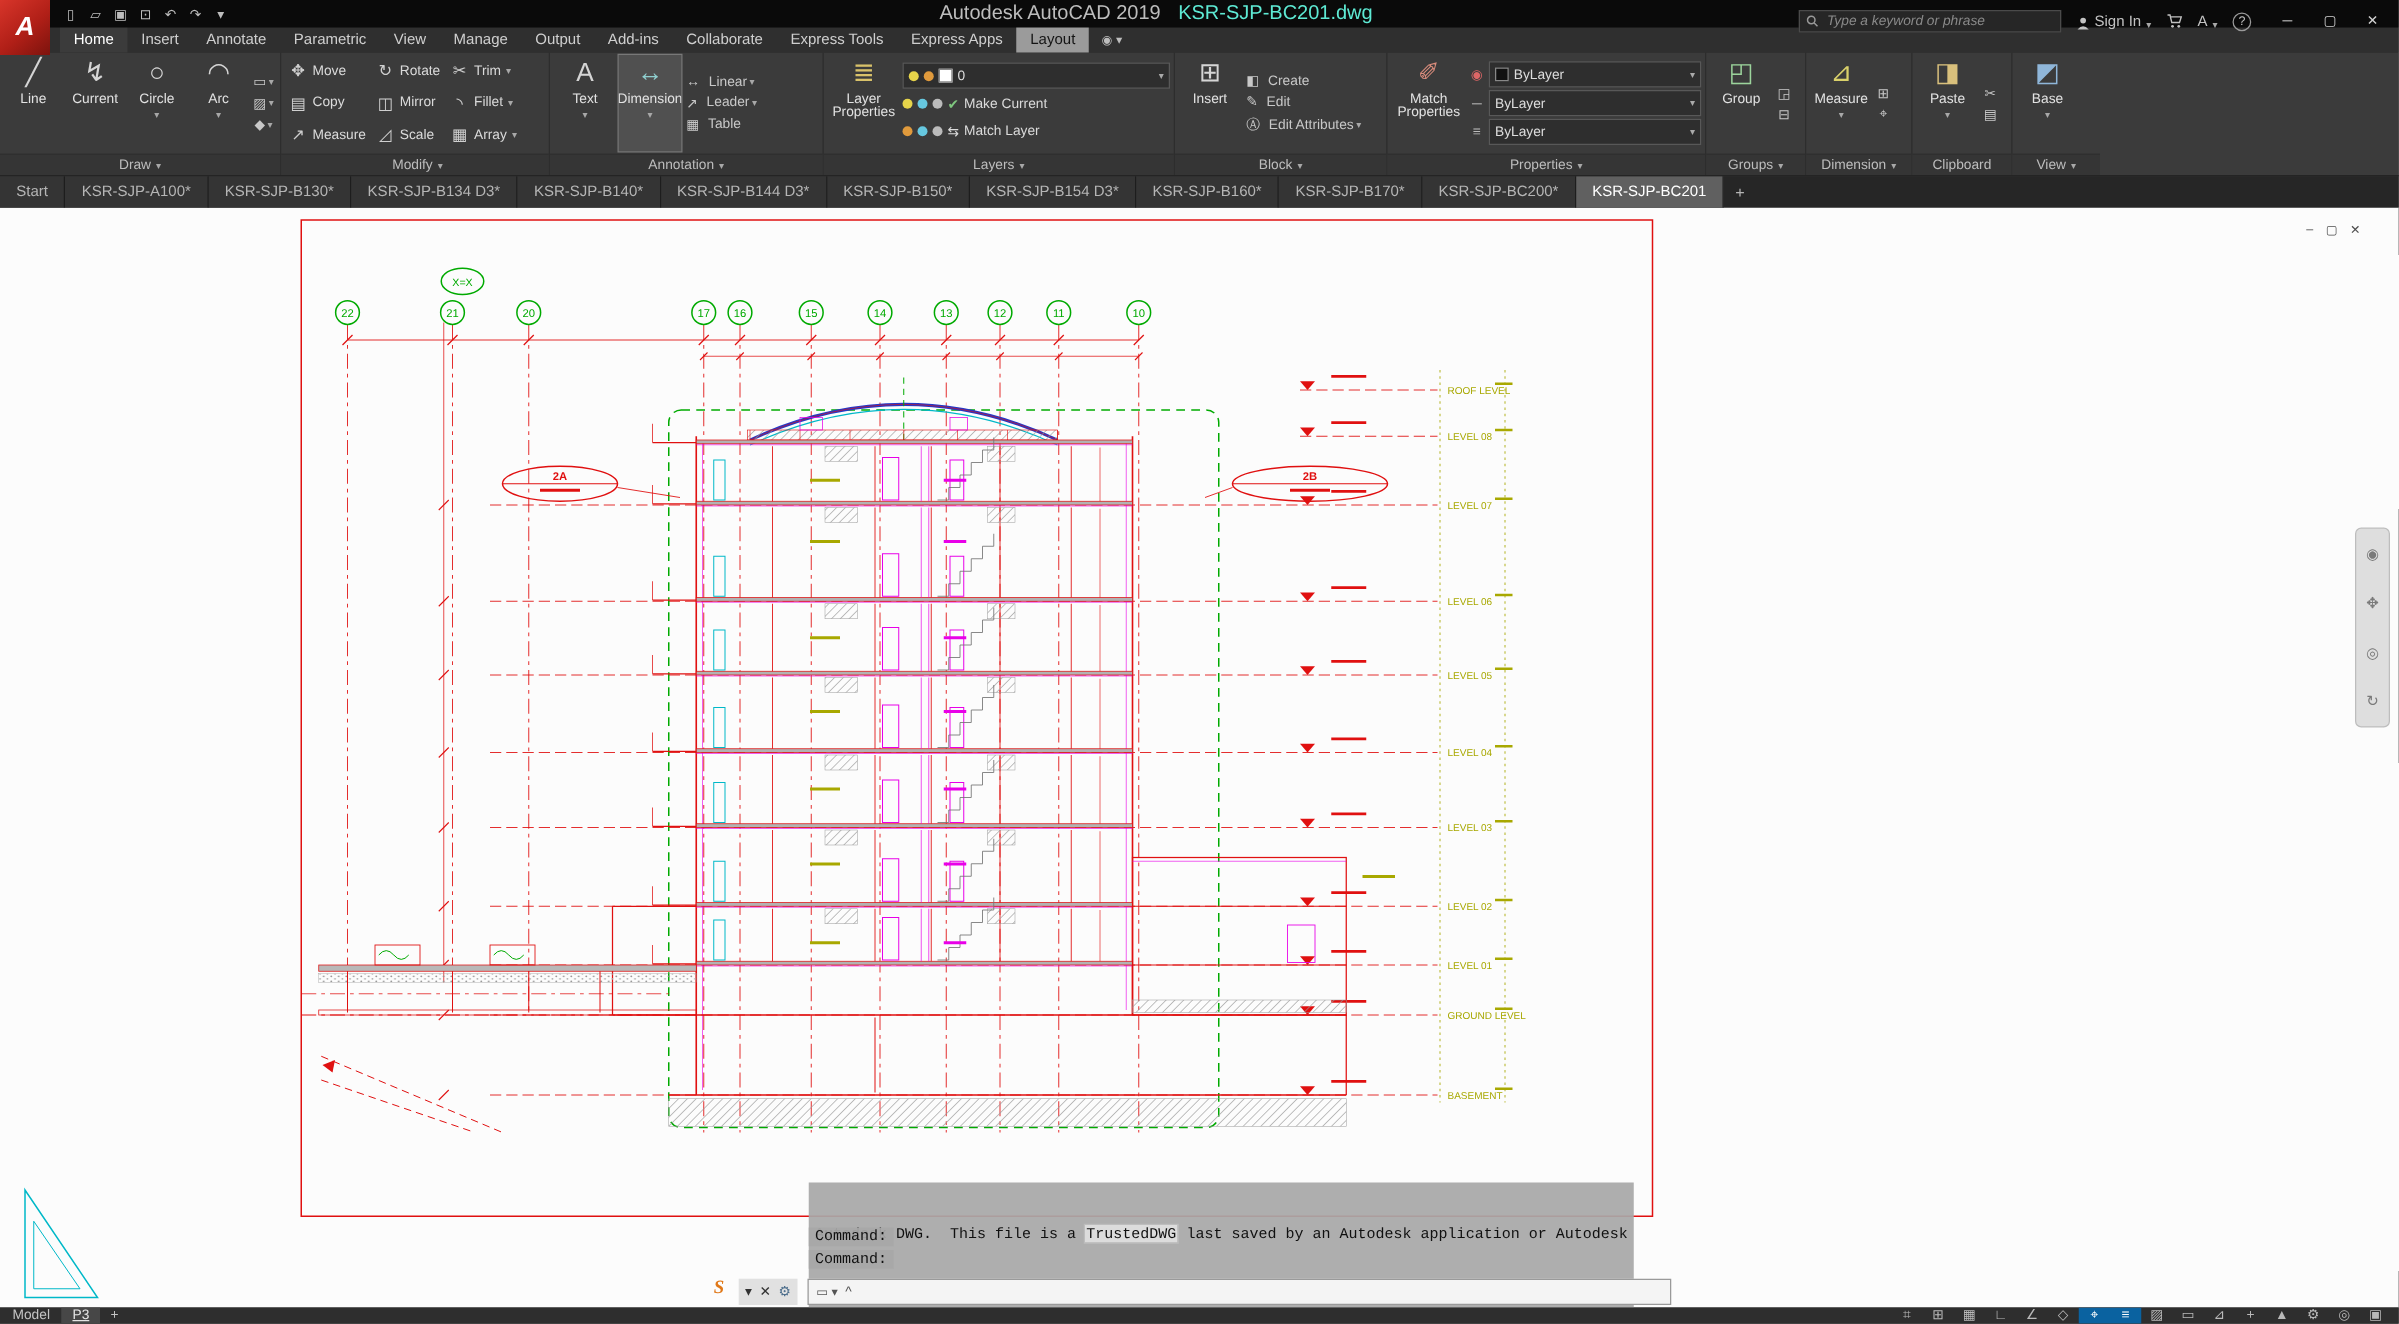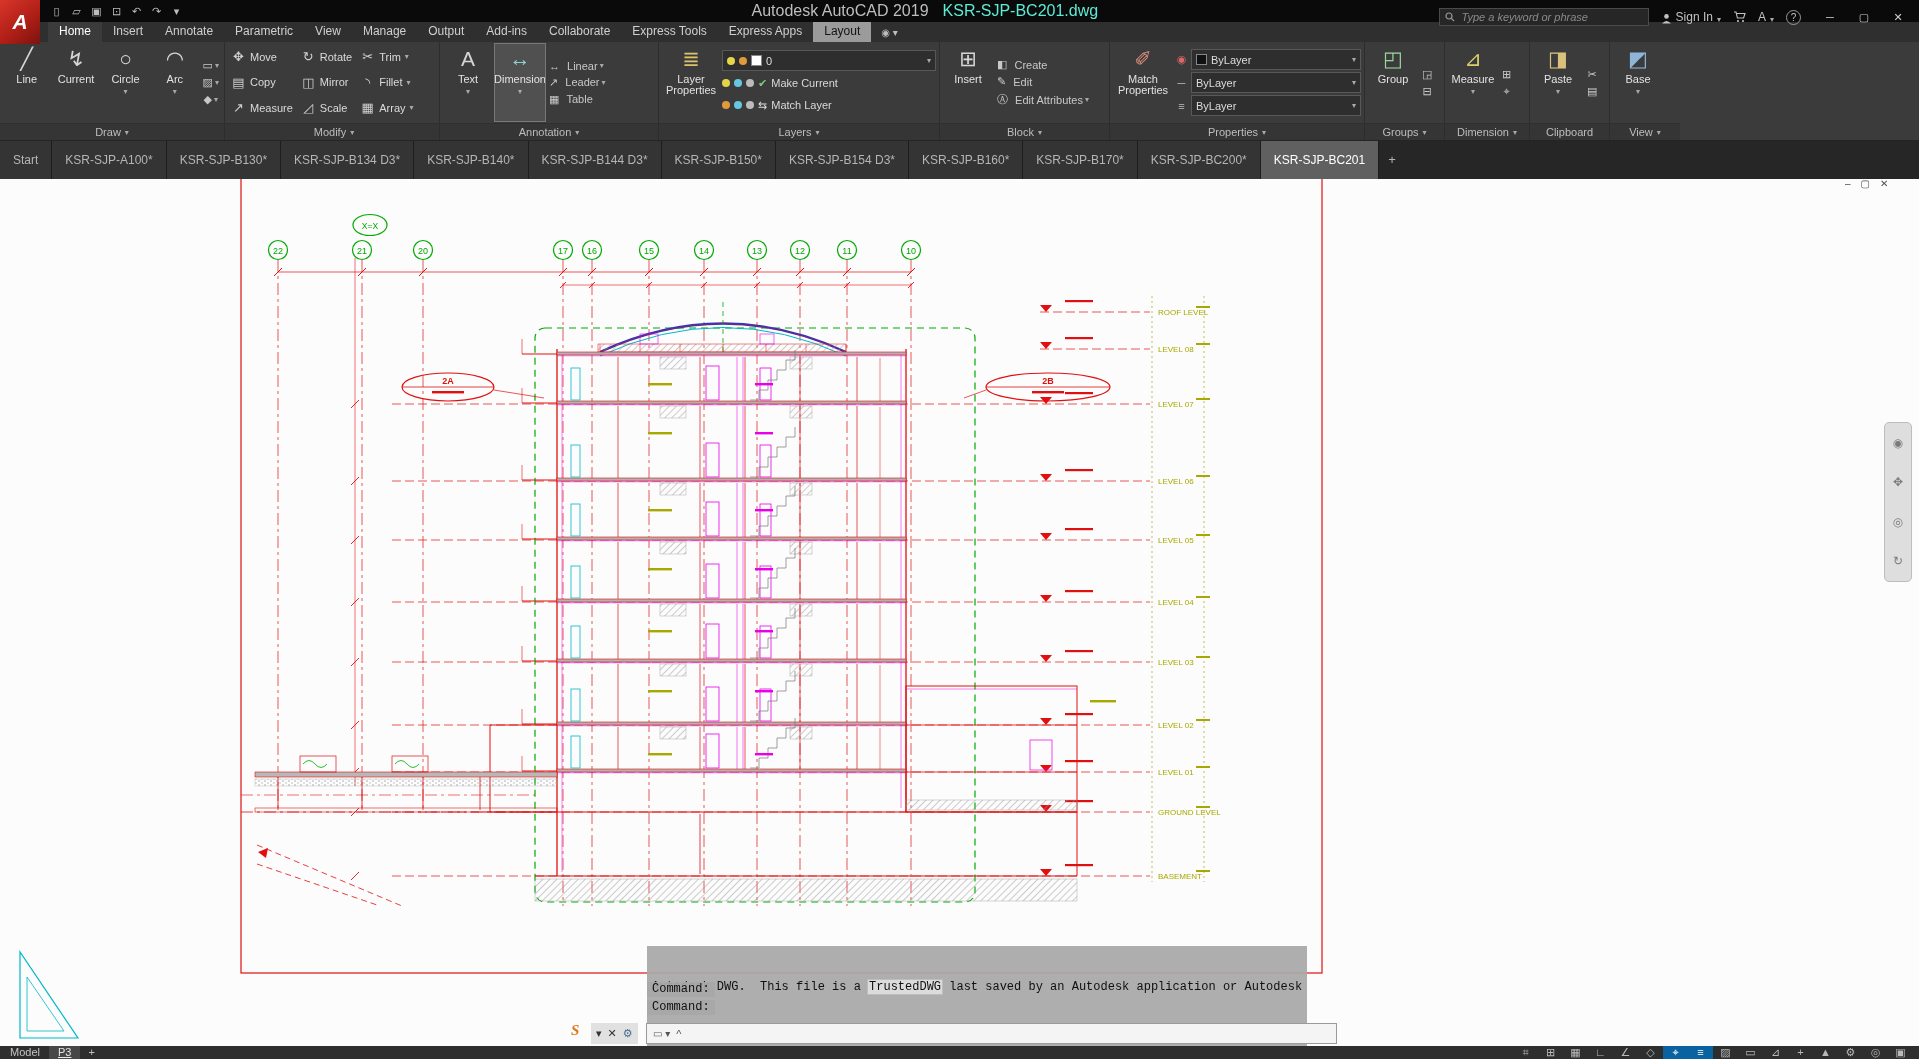--- a/index.html
+++ b/index.html
@@ -52,21 +52,21 @@
   .combo .dd{margin-left:auto;font-size:8px;color:#aaa;}
   .chip{width:9px;height:9px;background:#fff;border:1px solid #888;display:inline-block;}
   .chip.black{background:#111;}
   .dot{width:8px;height:8px;border-radius:50%;display:inline-block;}
   .col{display:flex;flex-direction:column;justify-content:center;gap:2px;}
   .lrow{display:flex;align-items:center;gap:4px;font-size:11px;color:#dadada;height:20px;}
   .prow{display:flex;align-items:center;gap:3px;}
   .prow .pic{width:13px;text-align:center;color:#bdbdbd;font-size:11px;}
 
   
-  .filetabs{position:absolute;left:0;top:140px;width:1919px;height:39px;background:#262626;display:flex;align-items:stretch;z-index:20;}
+  .filetabs{position:absolute;left:0;top:140px;width:1919px;height:26px;background:#262626;display:flex;align-items:stretch;z-index:20;}
   .ftab{display:flex;align-items:center;padding:0 13px;font-size:12px;color:#b5b5b5;background:#343434;border-right:1px solid #1d1d1d;white-space:nowrap;}
   .ftab.active{background:#606060;color:#ffffff;}
   .ftab-plus{display:flex;align-items:center;padding:0 9px;color:#b5b5b5;font-size:13px;}
 
   
   .canvas{position:absolute;left:0;top:166px;width:1919px;height:880px;background:#fcfcfc;overflow:hidden;}
   #cad-holder{position:absolute;left:0;top:0;width:1919px;height:880px;}
   .dwg-ctrl{position:absolute;left:1845px;top:12px;display:flex;gap:10px;color:#4e4e4e;font-size:10px;z-index:5;}
   .navbar{position:absolute;left:1884px;top:256px;width:26px;height:158px;background:rgba(214,214,214,.8);
           border:1px solid #bdbdbd;border-radius:5px;display:flex;flex-direction:column;align-items:center;

